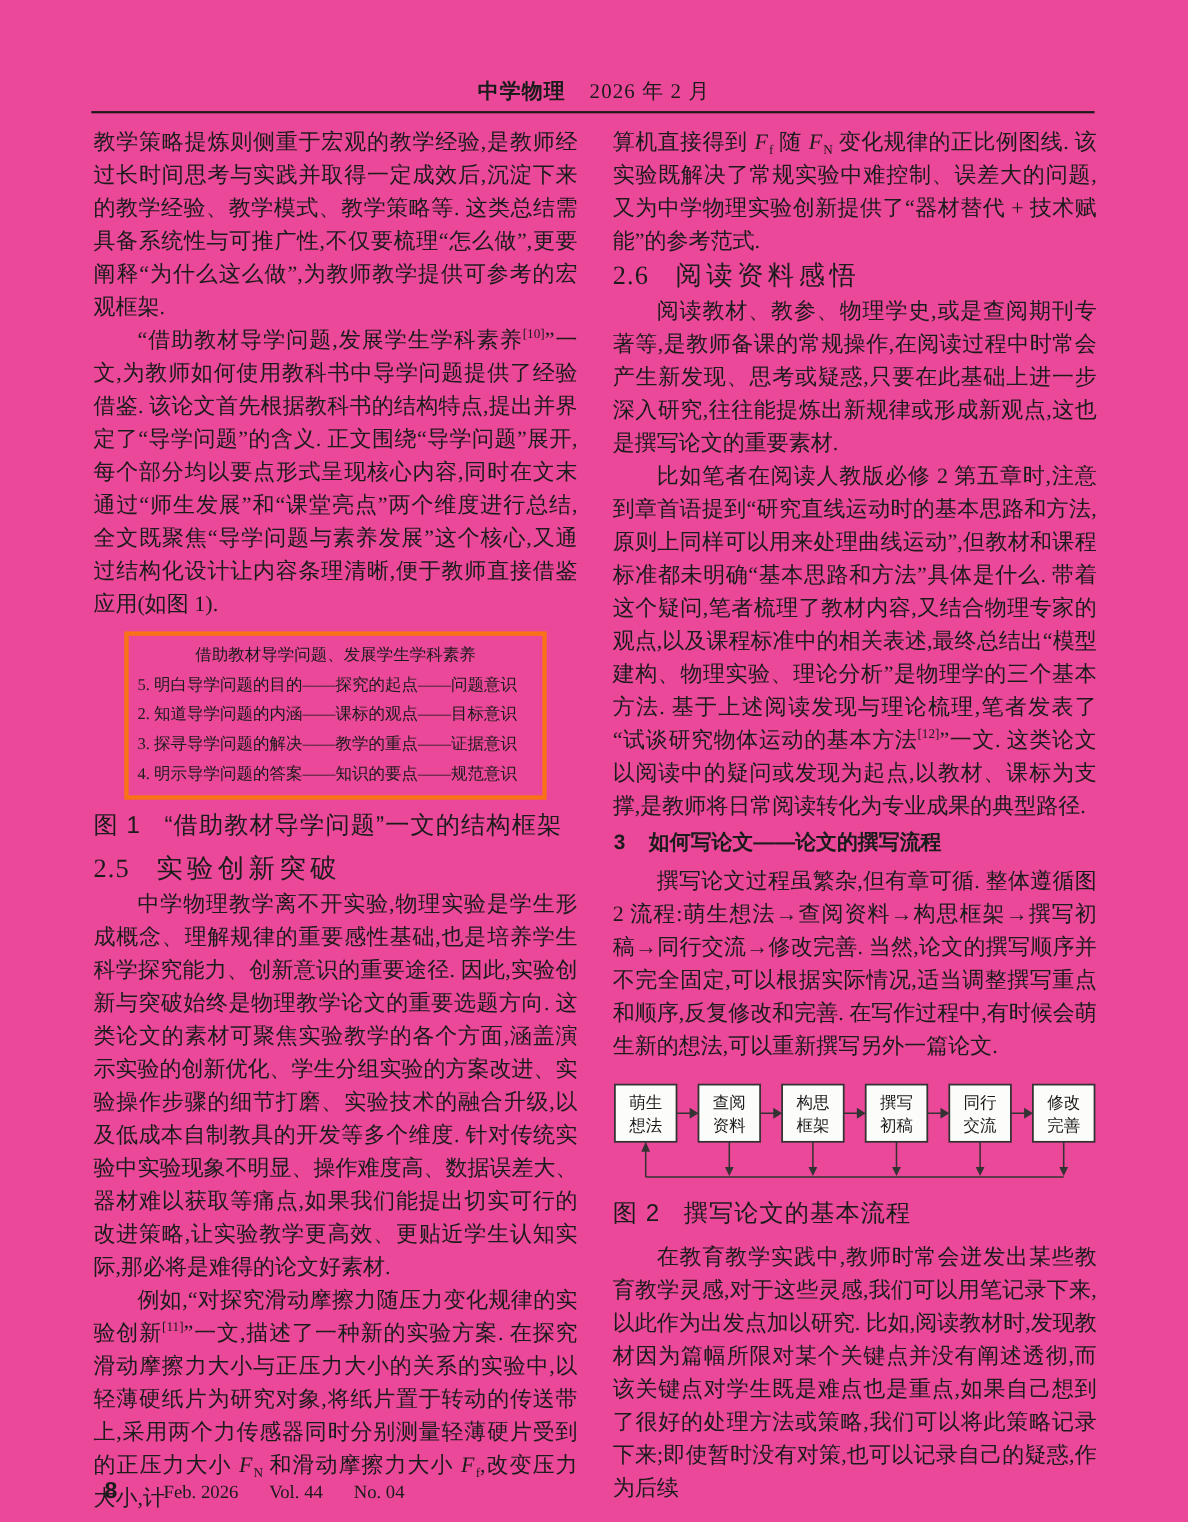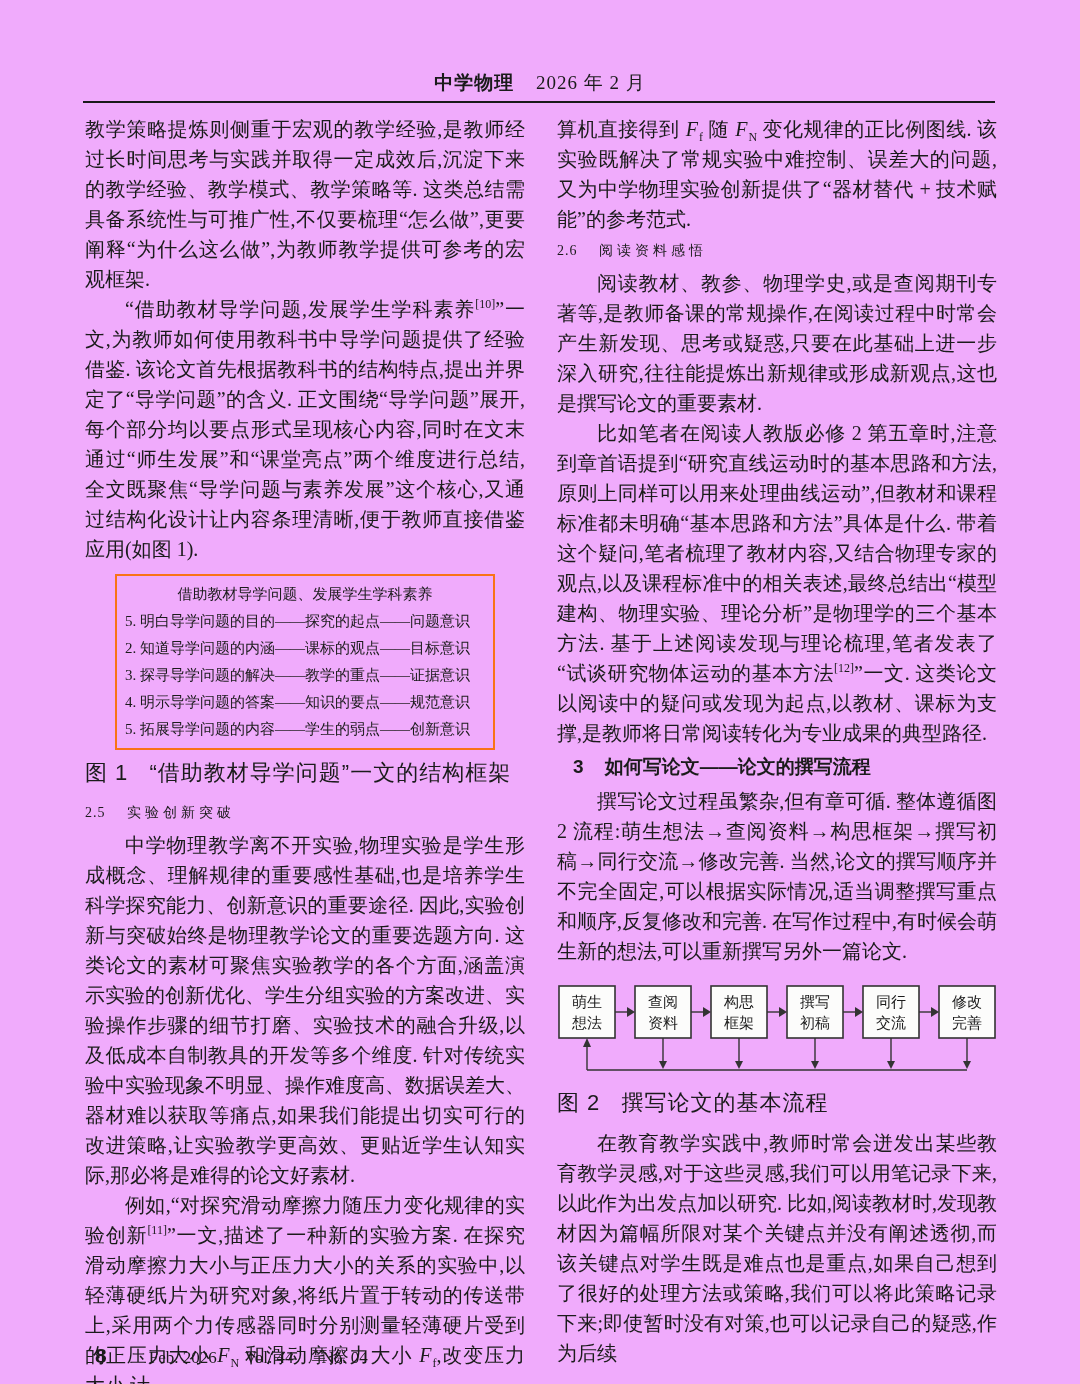--- a/index.html
+++ b/index.html
@@ -1,42 +1,42 @@
 <!DOCTYPE html>
 <html lang="zh"><head>
 <meta charset="utf-8">
 <title>中学物理</title>
 <style>
   html,body{margin:0;padding:0;background:#e9e9e9;}
   .page{
     position:relative;width:1080px;height:1384px;margin:0 auto;
-    background:#f0abfc;overflow:hidden;
+    background:#ec4899;overflow:hidden;
     font-family:"Liberation Serif","DejaVu Serif",serif;color:#1b1b1b;
   }
   
   .header{position:absolute;top:70px;left:0;width:100%;text-align:center;font-size:19px;letter-spacing:1px;}
   .header .journal{font-weight:bold;margin-right:16px;}
   .header-rule{position:absolute;top:101px;left:83px;width:912px;border-top:2.2px solid #1a1a1a;}
   
   .columns{position:absolute;top:114px;left:85px;width:912px;display:flex;gap:32px;}
   .col{width:440px;font-size:20px;line-height:30px;text-align:justify;}
   .col p{margin:0;}
   .col p.indent{text-indent:2em;}
   sup{font-size:12px;line-height:0;}
   sub{font-size:12px;line-height:0;}
   i.math{font-style:italic;font-family:"Liberation Serif",serif;padding:0 1px;}
   
-  .h-sub{font-size:14px;line-height:30px;margin:2px 0;text-align:left;}
+  .h-sub{font-size:24px;line-height:30px;margin:2px 0;text-align:left;}
   .h-sub .num{margin-right:18px;letter-spacing:1px;}
   .h-sub .ttl{letter-spacing:4px;}
   
-  .h-main{font-family:"Liberation Sans","DejaVu Sans",sans-serif;font-weight:bold;font-size:19px;line-height:32px;margin:3px 16px;text-align:left;}
+  .h-main{font-family:"Liberation Sans","DejaVu Sans",sans-serif;font-weight:bold;font-size:19px;line-height:32px;margin:3px 1px;text-align:left;}
   .h-main .num{margin-right:16px;}
   
-  .fig1{border:2px solid #f97316;width:360px;margin:10px auto 4px;padding:5px 8px;font-size:15px;line-height:27px;text-align:left;}
+  .fig1{border:4px solid #f97316;width:360px;margin:10px auto 4px;padding:5px 8px;font-size:15px;line-height:27px;text-align:left;}
   .fig1-title{text-align:center;white-space:nowrap;}
   .fig1 .item{white-space:nowrap;}
   
   .caption{font-family:"Liberation Sans","DejaVu Sans",sans-serif;font-weight:normal;font-size:22px;text-align:left;margin:8px 0 10px;letter-spacing:1px;}
   .caption .cap-label{margin-right:14px;}
   
   .fig2-wrap{margin:14px 0 0;}
   .fig2-wrap svg{display:block;margin:0 auto;}
   .fc-box{fill:#fcfcfb;stroke:#333;stroke-width:1.6;}
   .fc-line{stroke:#333;stroke-width:1.4;fill:none;}
@@ -63,21 +63,20 @@
     <div class="col">
       <p>教学策略提炼则侧重于宏观的教学经验,是教师经过长时间思考与实践并取得一定成效后,沉淀下来的教学经验、教学模式、教学策略等. 这类总结需具备系统性与可推广性,不仅要梳理“怎么做”,更要阐释“为什么这么做”,为教师教学提供可参考的宏观框架.</p>
       <p class="indent">“借助教材导学问题,发展学生学科素养<sup>[10]</sup>”一文,为教师如何使用教科书中导学问题提供了经验借鉴. 该论文首先根据教科书的结构特点,提出并界定了“导学问题”的含义. 正文围绕“导学问题”展开,每个部分均以要点形式呈现核心内容,同时在文末通过“师生发展”和“课堂亮点”两个维度进行总结,全文既聚焦“导学问题与素养发展”这个核心,又通过结构化设计让内容条理清晰,便于教师直接借鉴应用(如图 1).</p>
 
       <div class="fig1">
         <div class="fig1-title">借助教材导学问题、发展学生学科素养</div>
         <div class="item">5. 明白导学问题的目的——探究的起点——问题意识</div>
         <div class="item">2. 知道导学问题的内涵——课标的观点——目标意识</div>
         <div class="item">3. 探寻导学问题的解决——教学的重点——证据意识</div>
         <div class="item">4. 明示导学问题的答案——知识的要点——规范意识</div>
-        <div class="item">5. 拓展导学问题的内容——学生的弱点——创新意识</div>
       </div>
 
       <div class="caption">
         <span class="cap-label">图 1</span>
         <span>“借助教材导学问题”一文的结构框架</span>
       </div>
 
       <div class="h-sub">
         <span class="num">2.5</span>
         <span class="ttl">实验创新突破</span>

